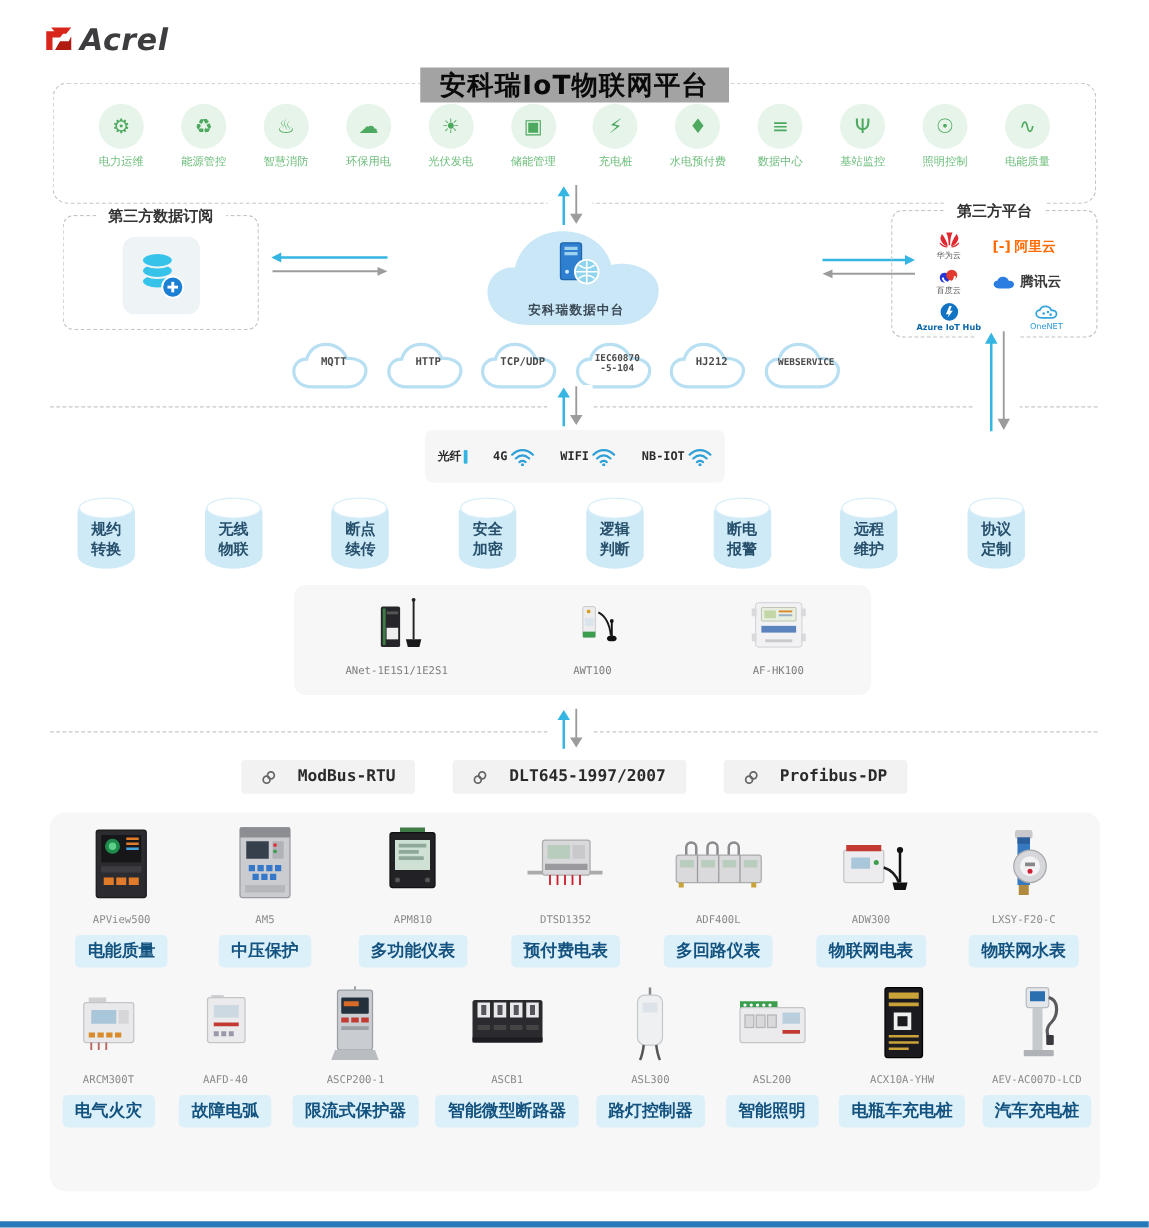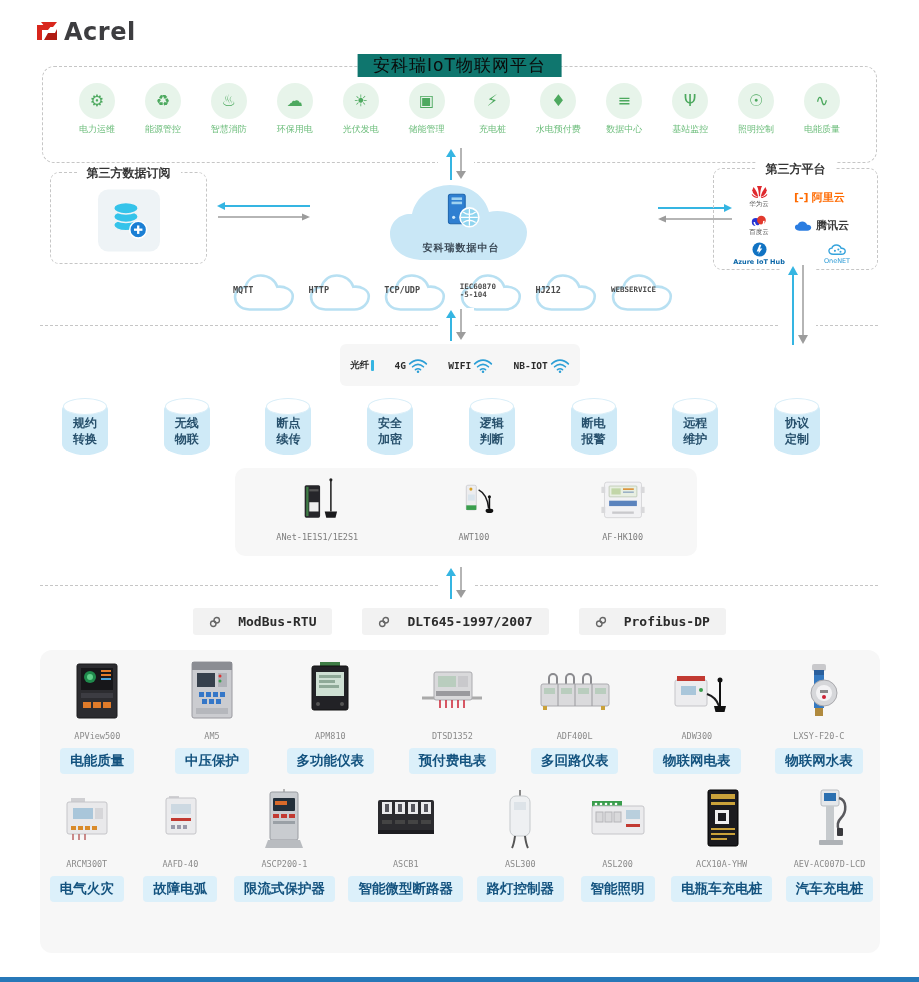--- a/index.html
+++ b/index.html
@@ -1,23 +1,23 @@
 <!DOCTYPE html>
 <html><head>
 <meta charset="utf-8">
 <style>
   html,body{margin:0;padding:0;background:#fff;}
   body{width:919px;height:982px;position:relative;font-family:"DejaVu Sans",sans-serif;overflow:hidden;}
   .abs{position:absolute;}
   
   .logo{position:absolute;left:34px;top:18px;display:flex;align-items:center;gap:4px;}
-  .logo-text{font-size:24px;font-weight:900;color:#3d3d40;letter-spacing:.5px;}
+  .logo-text{font-size:24px;font-weight:900;font-style:italic;color:#3d3d40;letter-spacing:.5px;}
   
   .top-box{position:absolute;left:42px;top:66px;width:833px;height:95px;border:1px dashed #c6c6c6;border-radius:12px;}
-  .top-title{position:absolute;left:50%;top:-13px;transform:translateX(-50%);background:#0f766e;padding:0 16px;font-size:17px;font-weight:400;color:#0a0a0a;letter-spacing:1px;white-space:nowrap;}
+  .top-title{position:absolute;left:50%;top:-13px;transform:translateX(-50%);background:#a3a3a3;padding:0 16px;font-size:21px;font-weight:700;color:#0a0a0a;letter-spacing:1px;white-space:nowrap;}
   .apps-row{display:flex;justify-content:space-between;padding:16px 26px 0 26px;}
   .app{display:flex;flex-direction:column;align-items:center;width:56px;}
   .app-circle{width:36px;height:36px;border-radius:50%;background:#e7f4ea;display:flex;align-items:center;justify-content:center;}
   .app-glyph{font-size:16px;color:#4da95f;line-height:1;}
   .app-label{margin-top:4px;font-size:9px;color:#6cbd7b;white-space:nowrap;}
   
   .dash-box{position:absolute;border:1px dashed #c6c6c6;border-radius:9px;}
   .dash-box .box-title{position:absolute;left:50%;top:-8px;transform:translateX(-50%);background:#fff;padding:0 10px;font-size:12px;font-weight:700;color:#333;white-space:nowrap;}
   .left-box{left:50px;top:172px;width:155px;height:90px;}
   .db-badge{position:absolute;left:50%;top:50%;transform:translate(-50%,-46%);width:62px;height:62px;border-radius:10px;background:#eef3f6;display:flex;align-items:center;justify-content:center;}
@@ -32,21 +32,21 @@
   .tc-name{font-size:11px;font-weight:700;color:#3a3a3a;white-space:nowrap;}
   
   .cloud-main{position:absolute;left:385px;top:178px;width:152px;height:90px;}
   .cloud-main .cloud-bg{position:absolute;left:0;top:0;}
   .cloud-server{position:absolute;left:50%;top:14px;transform:translateX(-50%);}
   .cloud-label{position:absolute;left:0;right:0;bottom:13px;text-align:center;font-size:10px;font-weight:700;color:#3c4a57;letter-spacing:1px;}
   
   .clouds-row{position:absolute;left:233px;top:272px;width:446px;display:flex;justify-content:space-between;}
   .pcloud{position:relative;width:68px;height:42px;}
   .pcloud svg{position:absolute;left:0;top:0;}
-  .pcloud-label{position:absolute;left:0;right:0;top:14px;font-family:"DejaVu Sans Mono",monospace;font-size:8.5px;font-weight:700;color:#4a4a4a;line-height:8px;}
+  .pcloud-label{position:absolute;left:0;right:0;top:14px;text-align:center;font-family:"DejaVu Sans Mono",monospace;font-size:8.5px;font-weight:700;color:#4a4a4a;line-height:8px;}
   .pcloud-label span{display:block;}
   
   .divider{position:absolute;left:40px;right:41px;border-top:1px dashed #c6c6c6;}
   .d1{top:325px;} .d2{top:585px;}
   .varrow{position:absolute;background:#fff;padding:0 5px;}
   
   .conn-bar{position:absolute;left:340px;top:344px;width:240px;height:42px;background:#f6f6f6;border-radius:6px;display:flex;justify-content:space-around;align-items:center;}
   .conn-item{display:flex;flex-direction:row;align-items:center;gap:2px;}
   .conn-label{font-size:9.5px;font-weight:700;color:#2b2b2b;font-family:"DejaVu Sans Mono",monospace;}
   .fiber-icon{width:3px;height:11px;background:#35b5e2;border-radius:1px;}

